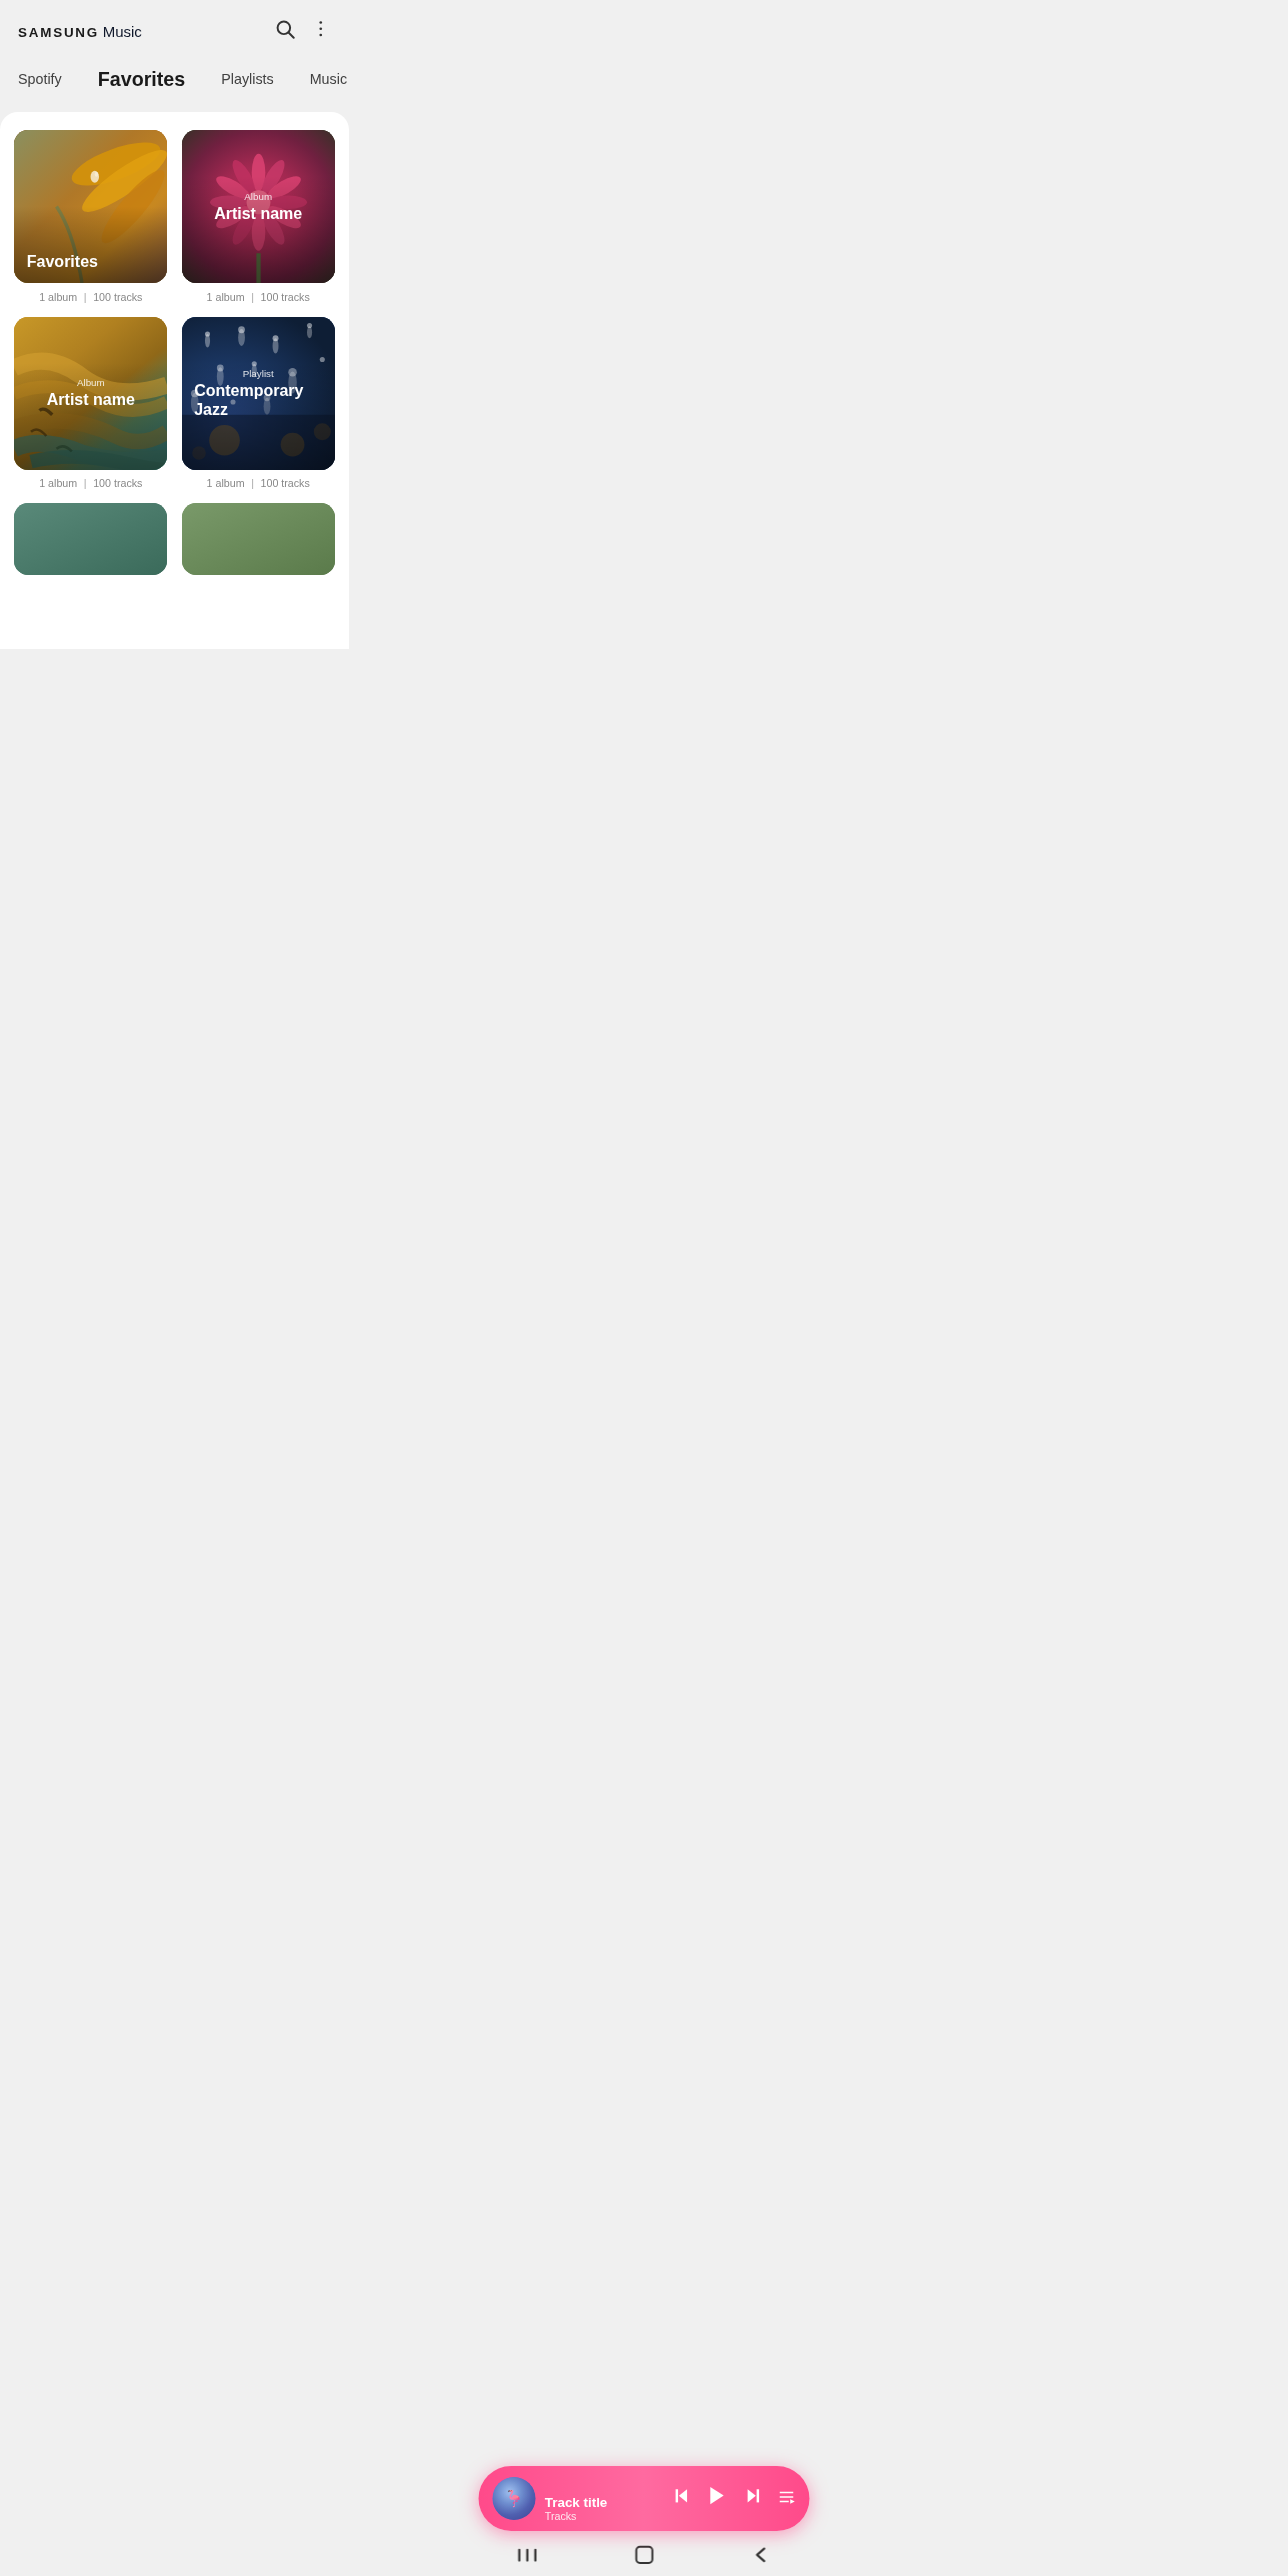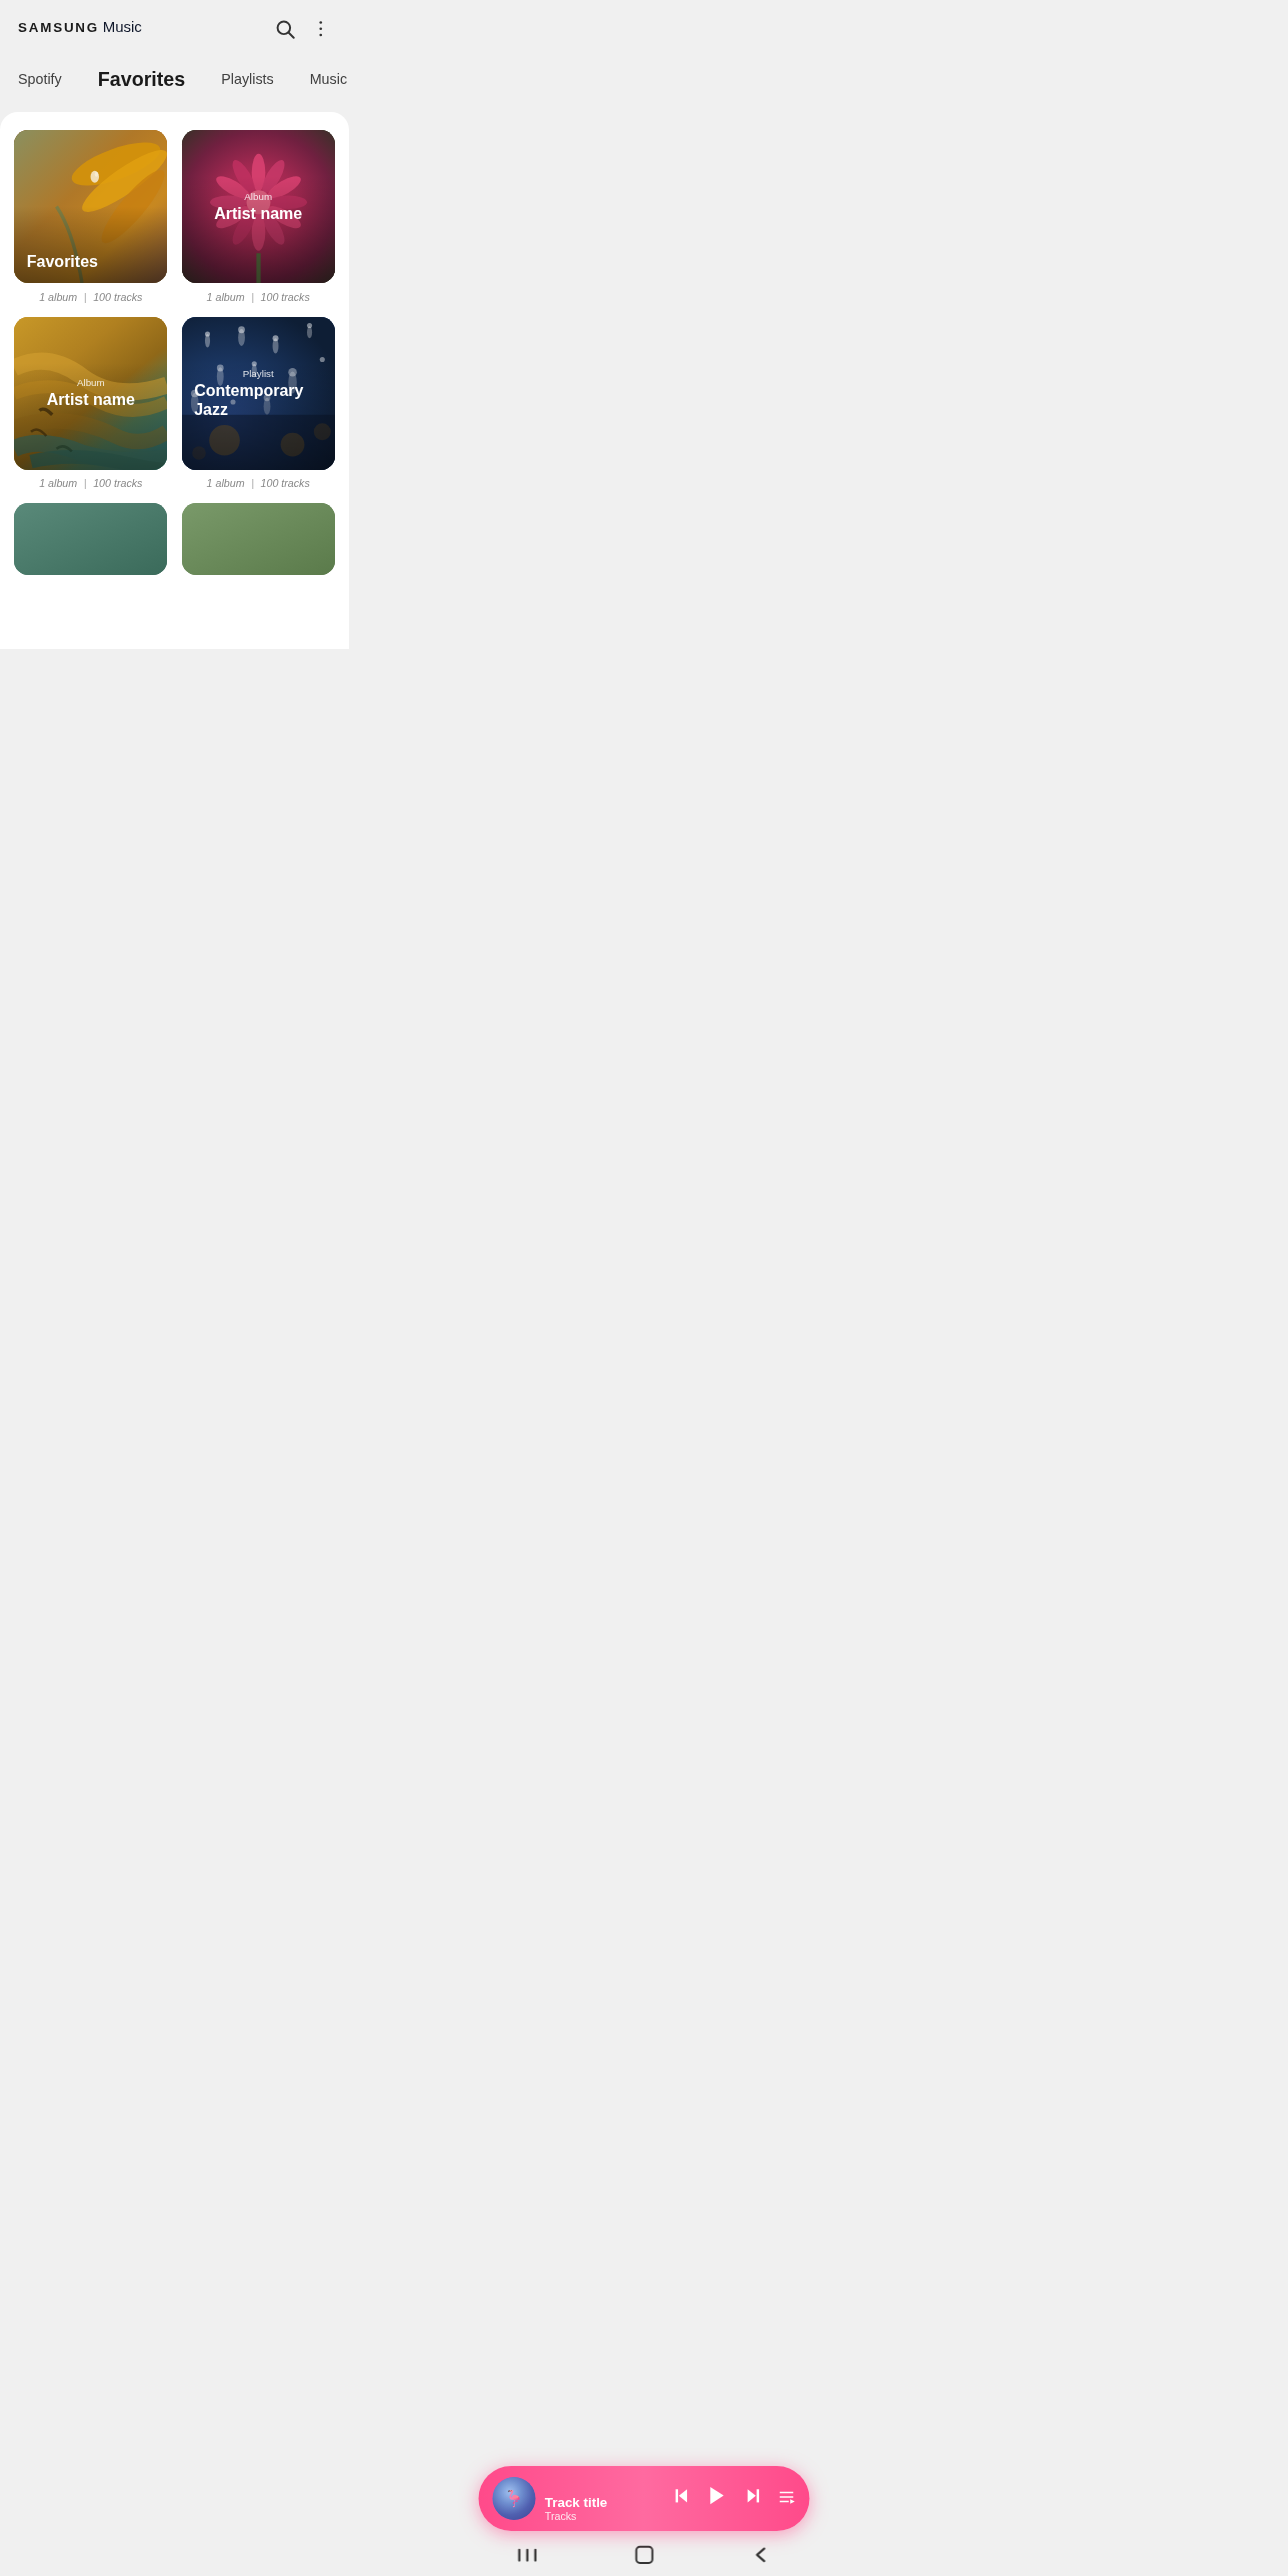--- a/index.html
+++ b/index.html
@@ -10,21 +10,21 @@
       background: #f0f0f0;
       width: 349px;
       min-height: 755px;
       position: relative;
       overflow-x: hidden;
     }
 
     
     .header {
       display: flex;
-      align-items: flex-start;
+      align-items: center;
       justify-content: space-between;
       padding: 18px 18px 9px 18px;
       background: #f0f0f0;
     }
 
     .logo {
       display: flex;
       align-items: baseline;
       gap: 3.6px;
     }
@@ -202,21 +202,20 @@
 
     .card-title.left-align {
       text-align: left;
     }
 
     .card-info {
       font-size: 10.7px;
       color: #888;
       margin-top: 7.2px;
       text-align: center;
-      font-style: italic;
     }
 
     .card-info .sep {
       margin: 0 3.6px;
       color: #aaa;
     }
 
     
     .now-playing {
       position: fixed;

